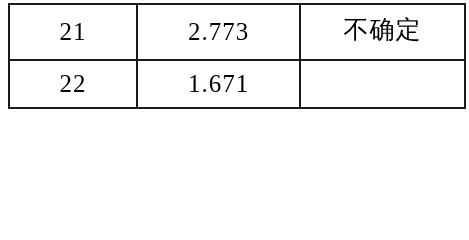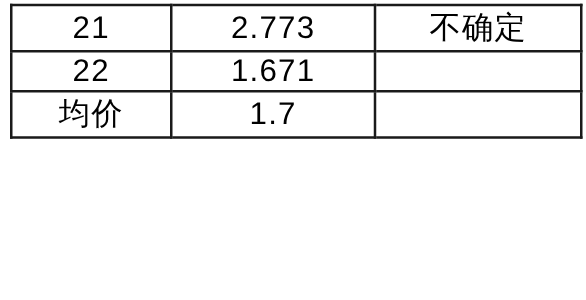--- a/index.html
+++ b/index.html
@@ -53,27 +53,27 @@
 
   tr.r1 { height: 37px; }
   tr.r2 { height: 32px; }
   tr.r3 { height: 37px; }
 
   td.cell-hl {
     background: #70b24a;
   }
 
   td.cell-cjk {
-    font-family: Liberation Serif, serif;
+    font-family: Liberation Mono, monospace;
     font-size: 26px;
     letter-spacing: 2px;
   }
 
   td.cell-num {
-    font-family: Liberation Sans, sans-serif;
+    font-family: Liberation Serif, serif;
     font-size: 25px;
     letter-spacing: 2px;
   }
 
   td.cell-empty {
     font-size: 1px;
   }
 
   .cell-text {
     display: block;
@@ -106,26 +106,15 @@
         <td class="cell-num">
           <span class="cell-text">22</span>
         </td>
         <td class="cell-num">
           <span class="cell-text">1.671</span>
         </td>
         <td class="cell-cjk cell-empty">
           <span class="cell-text"></span>
         </td>
       </tr>
-      <tr class="r3">
-        <td class="cell-cjk">
-          <span class="cell-text">均价</span>
-        </td>
-        <td class="cell-num">
-          <span class="cell-text">1.7</span>
-        </td>
-        <td class="cell-cjk cell-empty">
-          <span class="cell-text"></span>
-        </td>
-      </tr>
     </tbody>
   </table>
 </div>
 
 </body></html>

